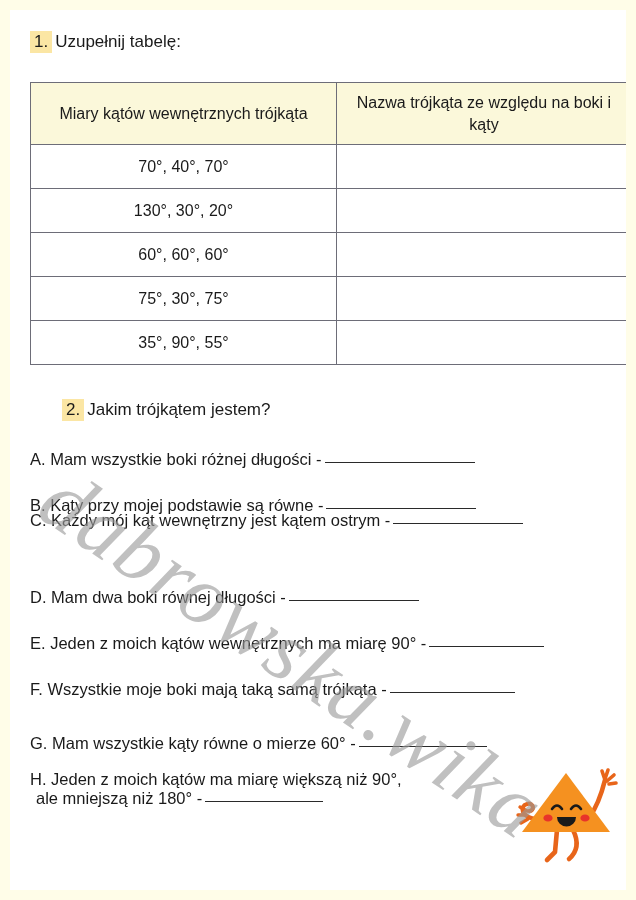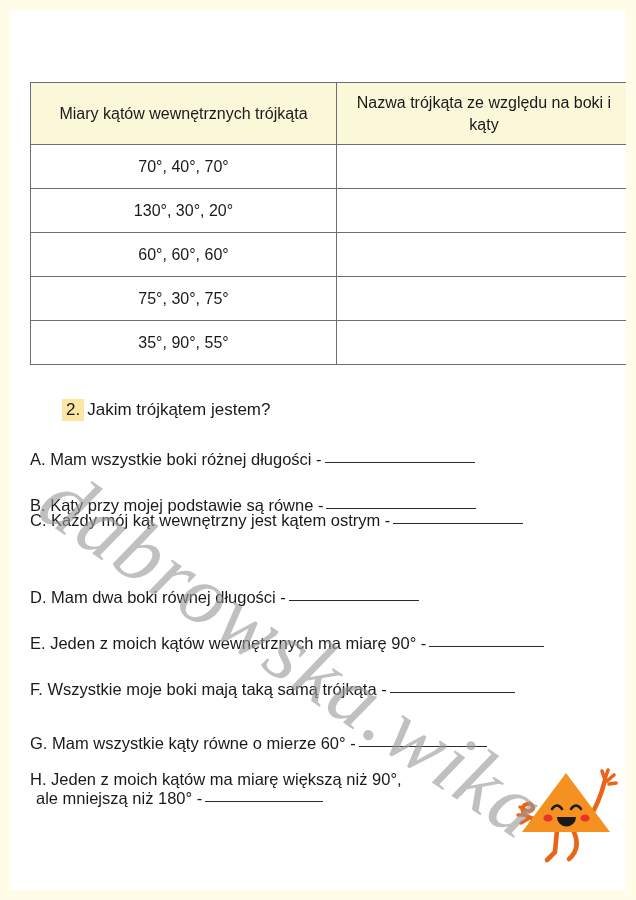--- a/index.html
+++ b/index.html
@@ -138,20 +138,23 @@
 </head>
 <body>
 
 <div id="page">
   <div id="sheet">
 
     <div id="watermark">dabrowska.wika</div>
 
     <div id="content">
 
+      <div class="q-head" style="left:20px; top:22px;">
+        <span class="q-num">1.</span><span>Uzupełnij tabelę:</span>
+      </div>
 
       <table id="tbl">
         <thead>
           <tr>
             <th class="col-a">Miary kątów wewnętrznych trójkąta</th>
             <th class="col-b">Nazwa trójkąta ze względu na boki i kąty</th>
           </tr>
         </thead>
         <tbody>
           <tr>

